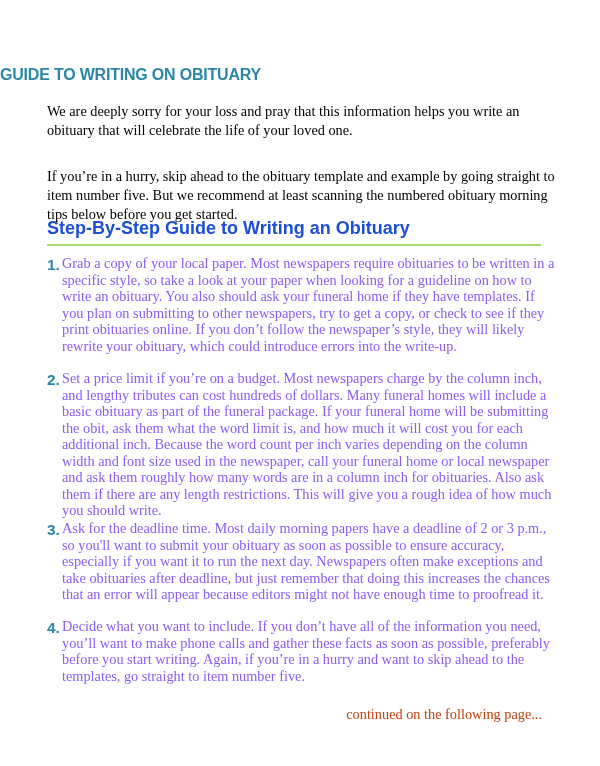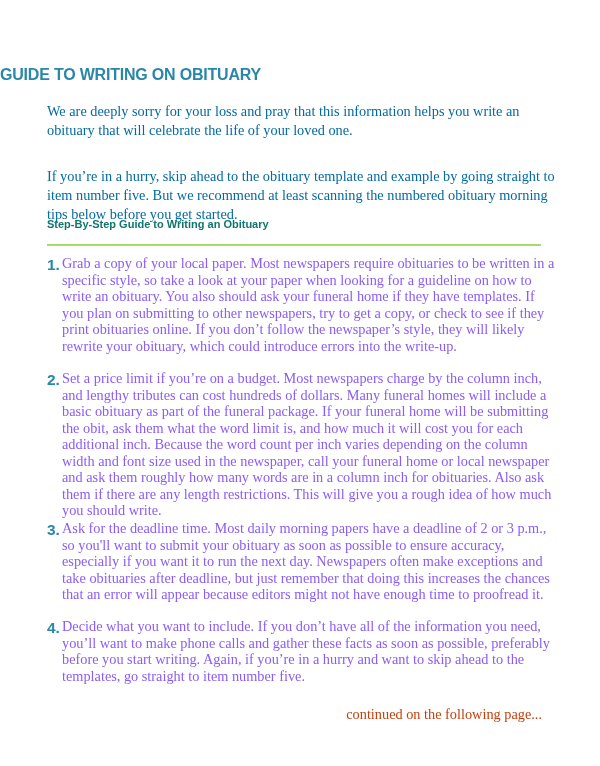--- a/index.html
+++ b/index.html
@@ -6,28 +6,28 @@
   body { width: 600px; height: 766px; position: relative; overflow: hidden; }
   .page { position: absolute; left: 0; top: 0; width: 600px; height: 766px; }
   .title {
     position: absolute; left: 0; top: 66px; width: 600px; 
     font-family: "Liberation Sans", sans-serif; font-weight: bold;
     font-size: 16px; letter-spacing: -0.2px; color: #2a87a8; margin: 0;
   }
   .para {
     position: absolute; left: 47px; width: 510px;
     font-family: "Liberation Serif", serif; font-size: 14.3px; line-height: 19px;
-    color: #0369a1; margin: 0;
+    color: #000000; margin: 0;
   }
   .p1 { top: 102px; }
   .p2 { top: 167px; }
   .subhead {
     position: absolute; left: 47px; top: 218px;
     font-family: "Liberation Sans", sans-serif; font-weight: bold;
-    font-size: 11px; color: #0f766e; margin: 0;
+    font-size: 18px; color: #1d4ed8; margin: 0;
   }
   .divider {
     position: absolute; left: 47px; top: 244px; width: 494px; height: 2px;
     background: #a6da6a; border: none; margin: 0;
   }
   .item { position: absolute; left: 47px; width: 510px; }
   .item .num {
     position: absolute; left: 0; top: 0;
     font-family: "Liberation Sans", sans-serif; font-weight: bold;
     font-size: 15.5px; color: #2a87a8; line-height: 19px;

